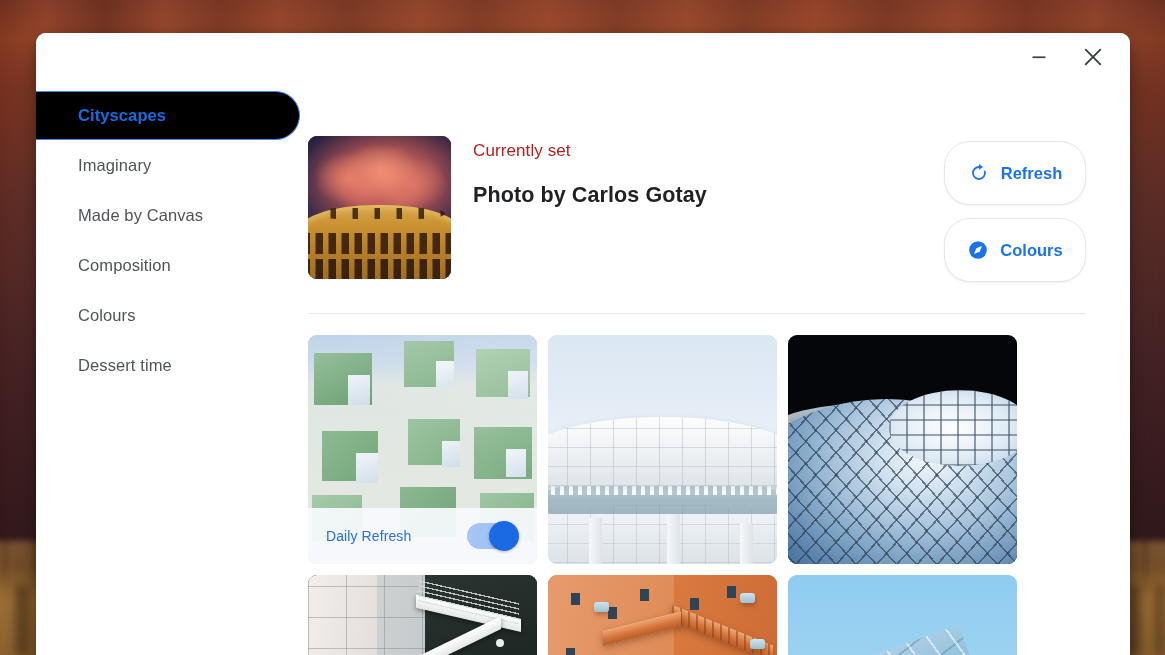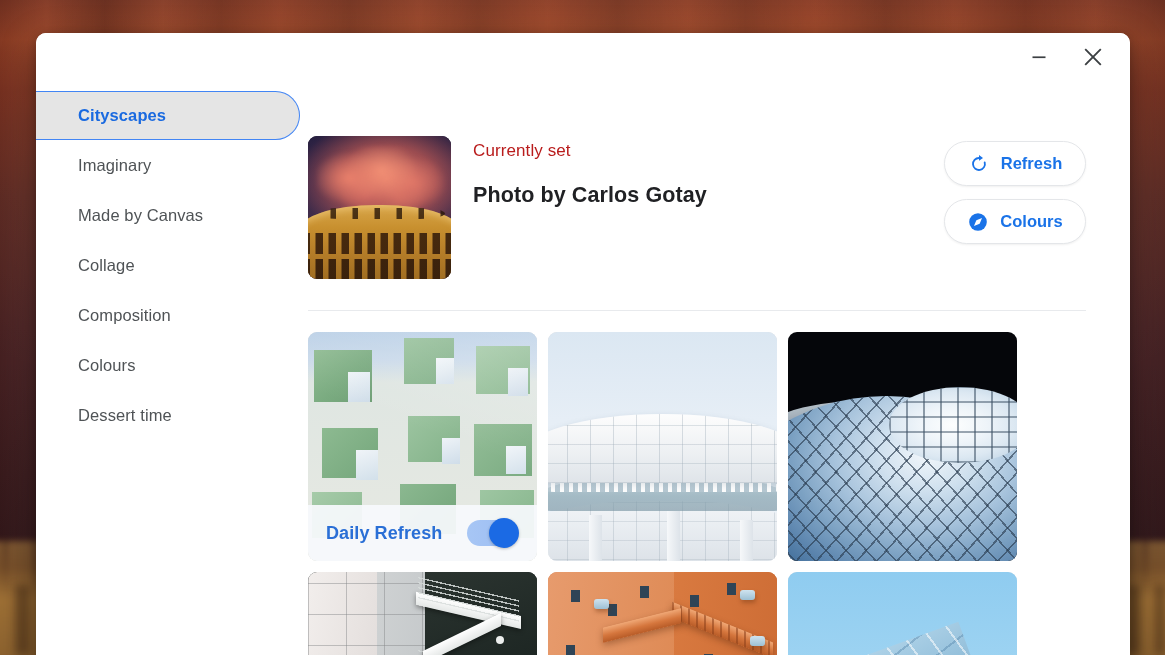--- a/index.html
+++ b/index.html
@@ -136,21 +136,21 @@
     padding-left: 42px;
     font-size: 16.5px;
     color: #4f5356;
     cursor: pointer;
     border-radius: 0 25px 25px 0;
     margin-right: 0;
     white-space: nowrap;
     letter-spacing: .1px;
   }
   .nav-item.selected {
-    background: #e5e5e5;
+    background: #000000;
     color: #1a6ae0;
     font-weight: bold;
     border: 1px solid #4285f4;
     border-left: none;
     width: 264px;
     border-radius: 0 26px 26px 0;
     height: 49px;
   }
 
   
@@ -249,21 +249,21 @@
   }
 
   #header-actions {
     flex: 0 0 142px;
     display: flex;
     flex-direction: column;
     gap: 13px;
     padding-top: 5px;
   }
   .pill-btn {
-    height: 45px;
+    height: 64px;
     border-radius: 26px;
     border: 1px solid #e4e6e9;
     background: #fff;
     color: #1a73e8;
     font-size: 16.5px;
     font-weight: bold;
     font-family: "Liberation Sans", sans-serif;
     display: flex;
     align-items: center;
     justify-content: center;
@@ -345,22 +345,22 @@
     position: absolute;
     left: 0; right: 0; bottom: 0;
     height: 56px;
     background: rgba(247,249,252,.94);
     display: flex;
     align-items: center;
     justify-content: space-between;
     padding: 0 20px 0 18px;
   }
   .tile-bar-label {
-    font-size: 18px;
-    font-weight: bold;
+    font-size: 14px;
+    font-weight: normal;
     color: #2a6fd6;
     letter-spacing: .1px;
   }
   .switch {
     width: 50px; height: 26px;
     border-radius: 13px;
     background: linear-gradient(90deg, #a7c6f5 0%, #9cbdf2 100%);
     position: relative;
     cursor: pointer;
     flex: 0 0 auto;
@@ -571,23 +571,20 @@
         <div class="nav-item selected">
           <span>Cityscapes</span>
         </div>
         <div class="nav-item">
           <span>Imaginary</span>
         </div>
         <div class="nav-item">
           <span>Made by Canvas</span>
         </div>
         <div class="nav-item">
-          <span>Collage</span>
-        </div>
-        <div class="nav-item">
           <span>Composition</span>
         </div>
         <div class="nav-item">
           <span>Colours</span>
         </div>
         <div class="nav-item">
           <span>Dessert time</span>
         </div>
       </nav>
 

